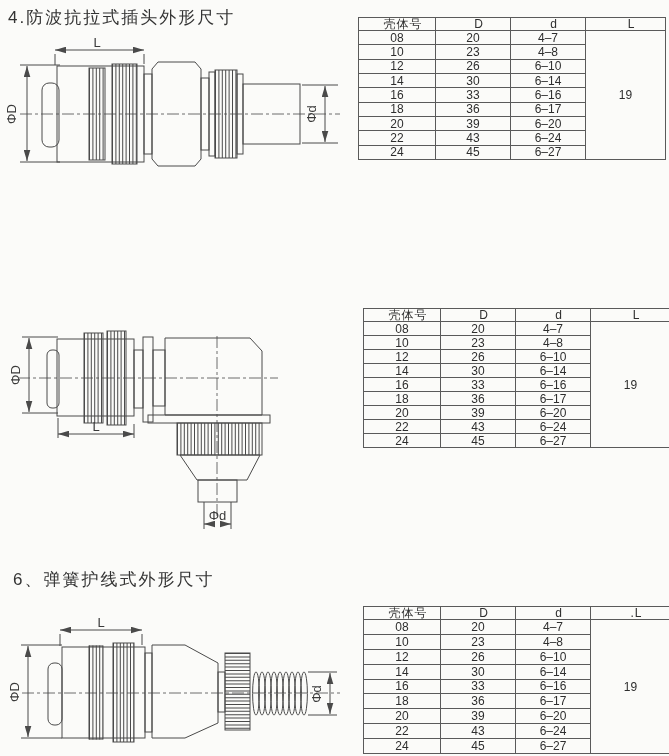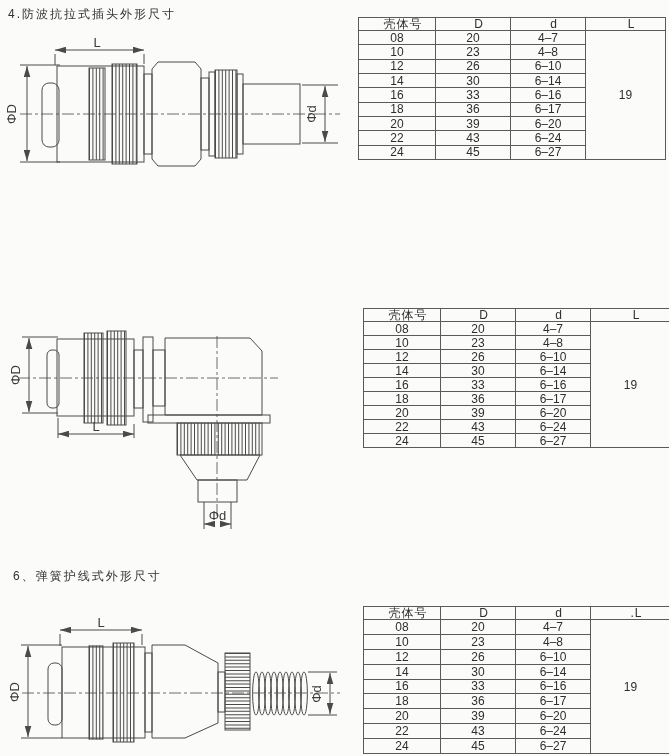--- a/index.html
+++ b/index.html
@@ -3,21 +3,21 @@
 <meta charset="utf-8">
 <style>
   html,body{margin:0;padding:0;background:#e8e8e6;}
   .page{
     position:relative;width:669px;height:756px;margin:0 auto;
     background:#fbfbf9;overflow:hidden;
     font-family:"Liberation Sans",sans-serif;color:#2f2f2f;
   }
   section{position:absolute;left:0;width:669px;}
   .sec-title{
-    position:absolute;margin:0;font-size:12px;font-weight:normal;
+    position:absolute;margin:0;font-size:17px;font-weight:normal;
     letter-spacing:2px;color:#333;white-space:nowrap;
   }
   .drawing{position:absolute;}
   .drawing svg{display:block;}
   .drawing text{font-family:"Liberation Sans",sans-serif;font-size:13px;fill:#3a3a3a;}
   table.spec{
     position:absolute;border-collapse:collapse;table-layout:fixed;
     font-size:12px;color:#2e2e2e;background:transparent;
   }
   table.spec th,table.spec td{

